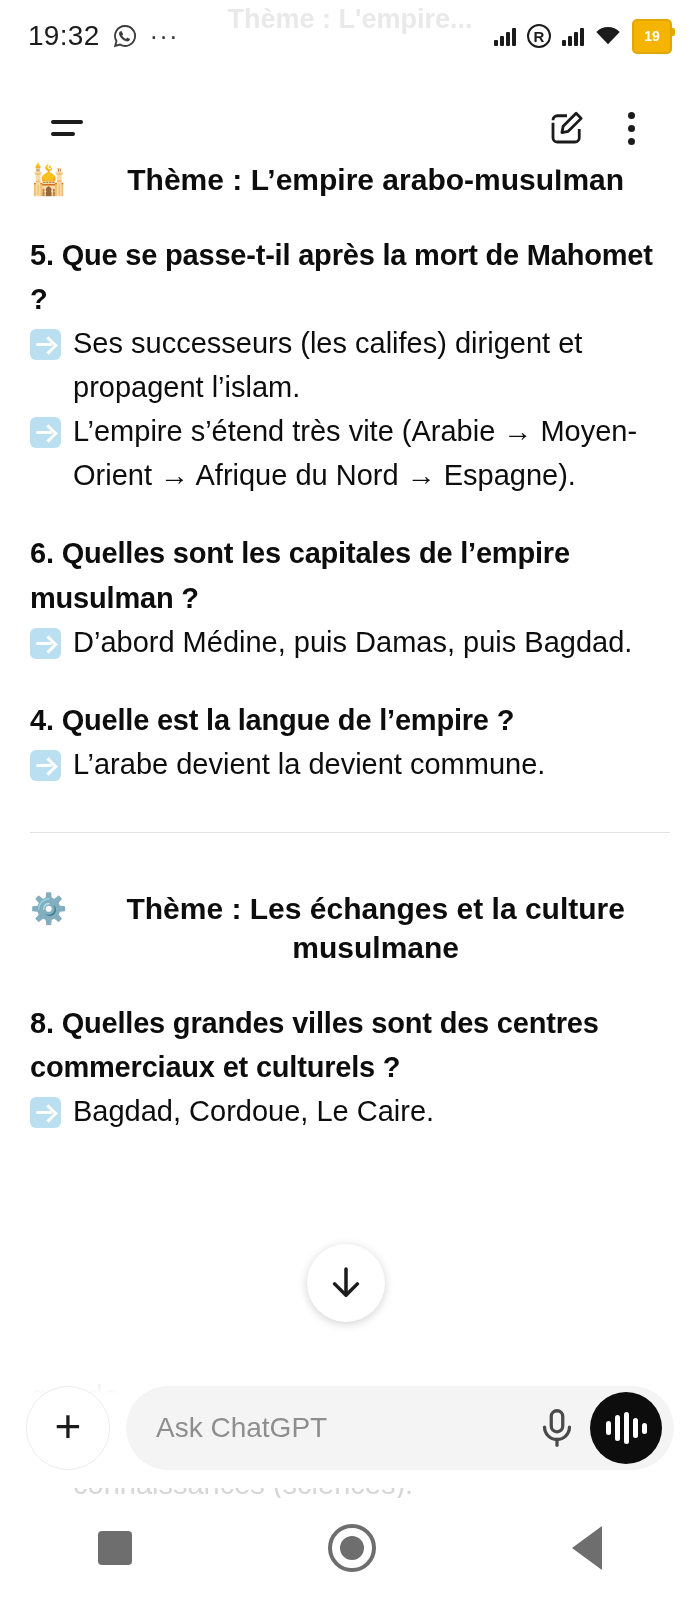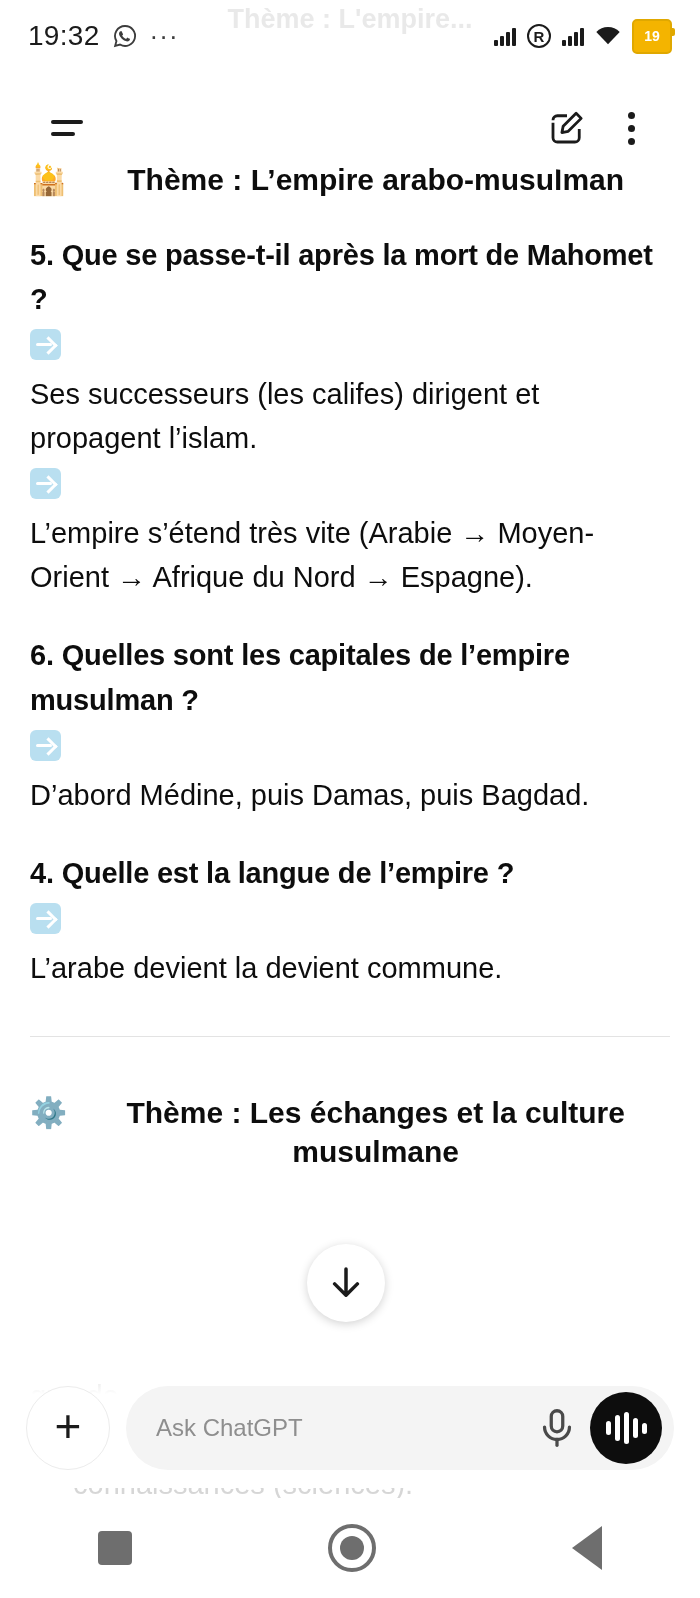--- a/index.html
+++ b/index.html
@@ -115,21 +115,20 @@
   .q {
     font-size: 29px; font-weight: 700; line-height: 1.52;
     letter-spacing: -0.2px;
     margin-top: 16px;
   }
   .a-line {
     display: flex; align-items: flex-start; gap: 12px;
     font-size: 29px; line-height: 1.52;
     font-weight: 400;
     color: #0d0d0d;
-    flex-direction: column;
   }
   .arrow-emoji {
     flex: none;
     width: 31px; height: 31px;
     margin-top: 8px;
     background: #b9dff0;
     border-radius: 6px;
     position: relative;
   }
   .arrow-emoji:before {
@@ -184,21 +183,21 @@
   .plus-btn span { font-size: 46px; color: #1b1b1b; font-weight: 300; line-height: 1; margin-top: -4px; }
   .input-pill {
     flex: 1; height: 84px;
     background: #f4f4f4;
     border-radius: 42px;
     display: flex; align-items: center;
     padding: 0 12px 0 30px;
   }
   .input-pill .placeholder {
     flex: 1;
-    font-size: 24px; color: #8e8e8e;
+    font-size: 28px; color: #8e8e8e;
   }
   .mic { width: 46px; height: 46px; margin-right: 10px; flex: none; }
   .voice-btn {
     width: 72px; height: 72px; border-radius: 50%;
     background: #0d0d0d;
     display: flex; align-items: center; justify-content: center;
     flex: none;
   }
   .voice-btn .wave { display: flex; align-items: center; gap: 4px; height: 32px; }
   .voice-btn .wave i { display: block; width: 5px; background: #fff; border-radius: 3px; }
@@ -341,20 +340,27 @@
       </div>
     </div>
 
     <div class="divider"></div>
 
     <div class="theme-head" style="margin-top:56px">
       <span class="emoji">⚙️</span>
       <span class="t-text">Thème : Les échanges et la culture musulmane</span>
     </div>
 
+    <div class="qa-block">
+      <div class="q">8. Quelles grandes villes sont des centres commerciaux et culturels ?</div>
+      <div class="a-line">
+        <span class="arrow-emoji"></span>
+        <span class="a-text">Bagdad, Cordoue, Le Caire.</span>
+      </div>
+    </div>
 
   </div>
 
   <div class="ghost-bottom">
     <div>que de ...</div>
     <div class="gl">
       <span class="ghost-sq"></span>
       <span>Des produits (épices, soie, papier) et des connaissances (sciences).</span>
     </div>
   </div>

